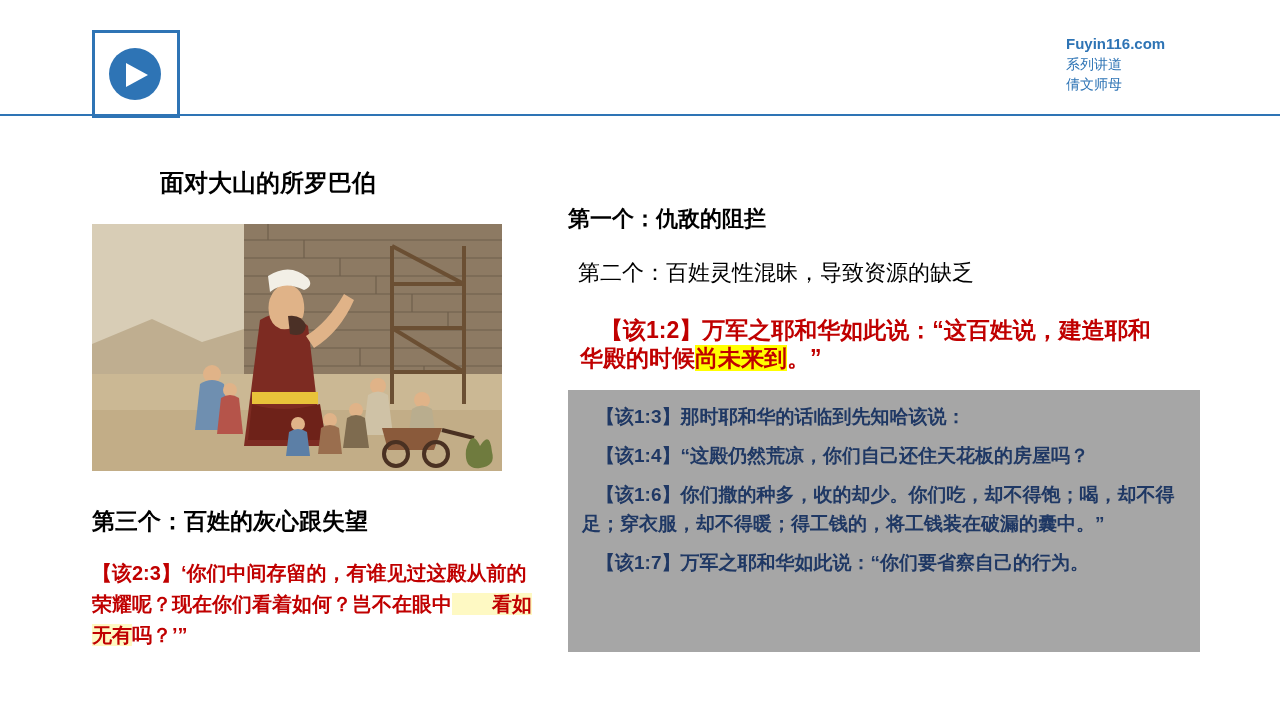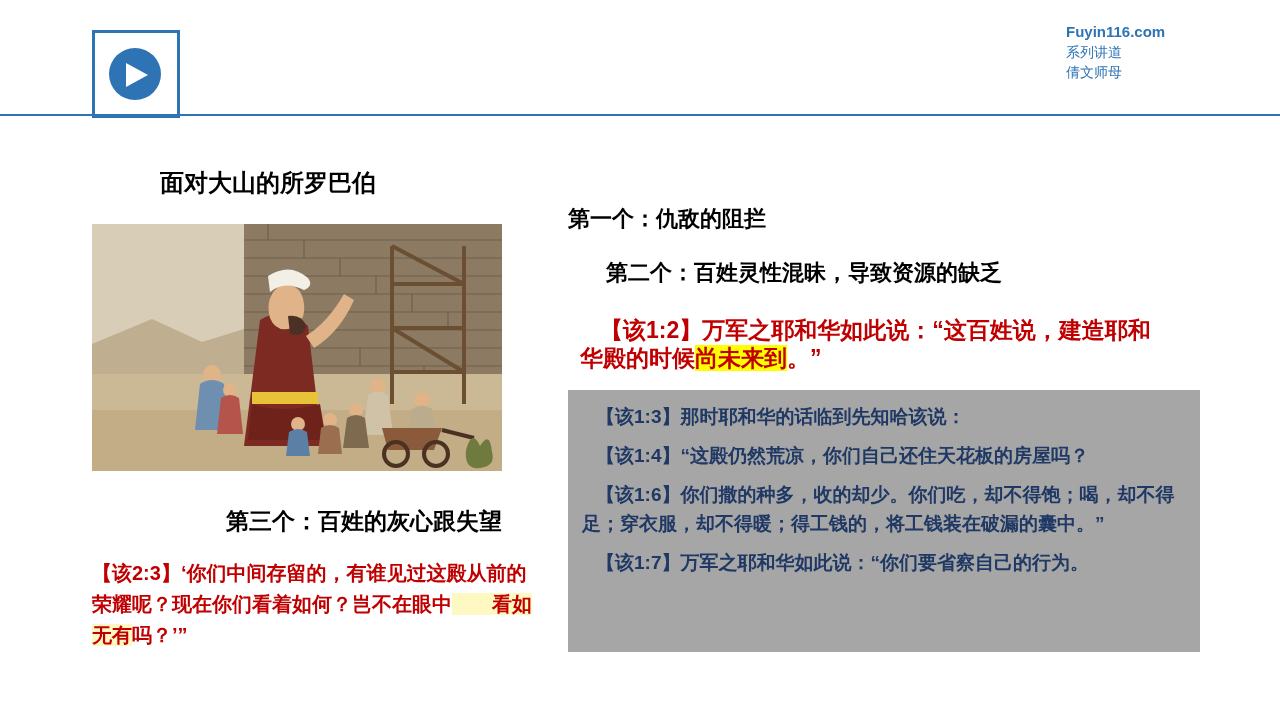--- a/index.html
+++ b/index.html
@@ -69,20 +69,21 @@
     right: 24px;
     top: 22px;
     text-align: left;
     width: 190px;
   }
   .brand-site {
     font-size: 15px;
     font-weight: bold;
     color: #2e74b5;
     line-height: 20px;
+    margin-top: 12px;
   }
   .brand-line {
     font-size: 14px;
     color: #2e74b5;
     line-height: 20px;
   }
 
   
   .left-heading {
     position: absolute;
@@ -103,21 +104,21 @@
     overflow: hidden;
     background: #9a8f7d;
   }
   .picture svg { display: block; }
 
   .left-sub-heading {
     position: absolute;
     left: 92px;
     top: 506px;
     width: 410px;
-    text-align: right;
+    text-align: left;
     font-size: 23px;
     font-weight: bold;
     color: #000000;
   }
   .left-verse {
     position: absolute;
     left: 92px;
     top: 558px;
     width: 440px;
     font-size: 20px;
@@ -139,24 +140,23 @@
     font-size: 22px;
     font-weight: bold;
     color: #000000;
     white-space: nowrap;
   }
   .point-2 {
     position: absolute;
     left: 578px;
     top: 258px;
     font-size: 22px;
-    font-weight: bold;
+    font-weight: normal;
     color: #000000;
     white-space: nowrap;
-    margin-left: 28px;
   }
   .right-verse {
     position: absolute;
     left: 580px;
     top: 316px;
     width: 580px;
     font-size: 23px;
     font-weight: bold;
     color: #c00000;
     line-height: 28px;

